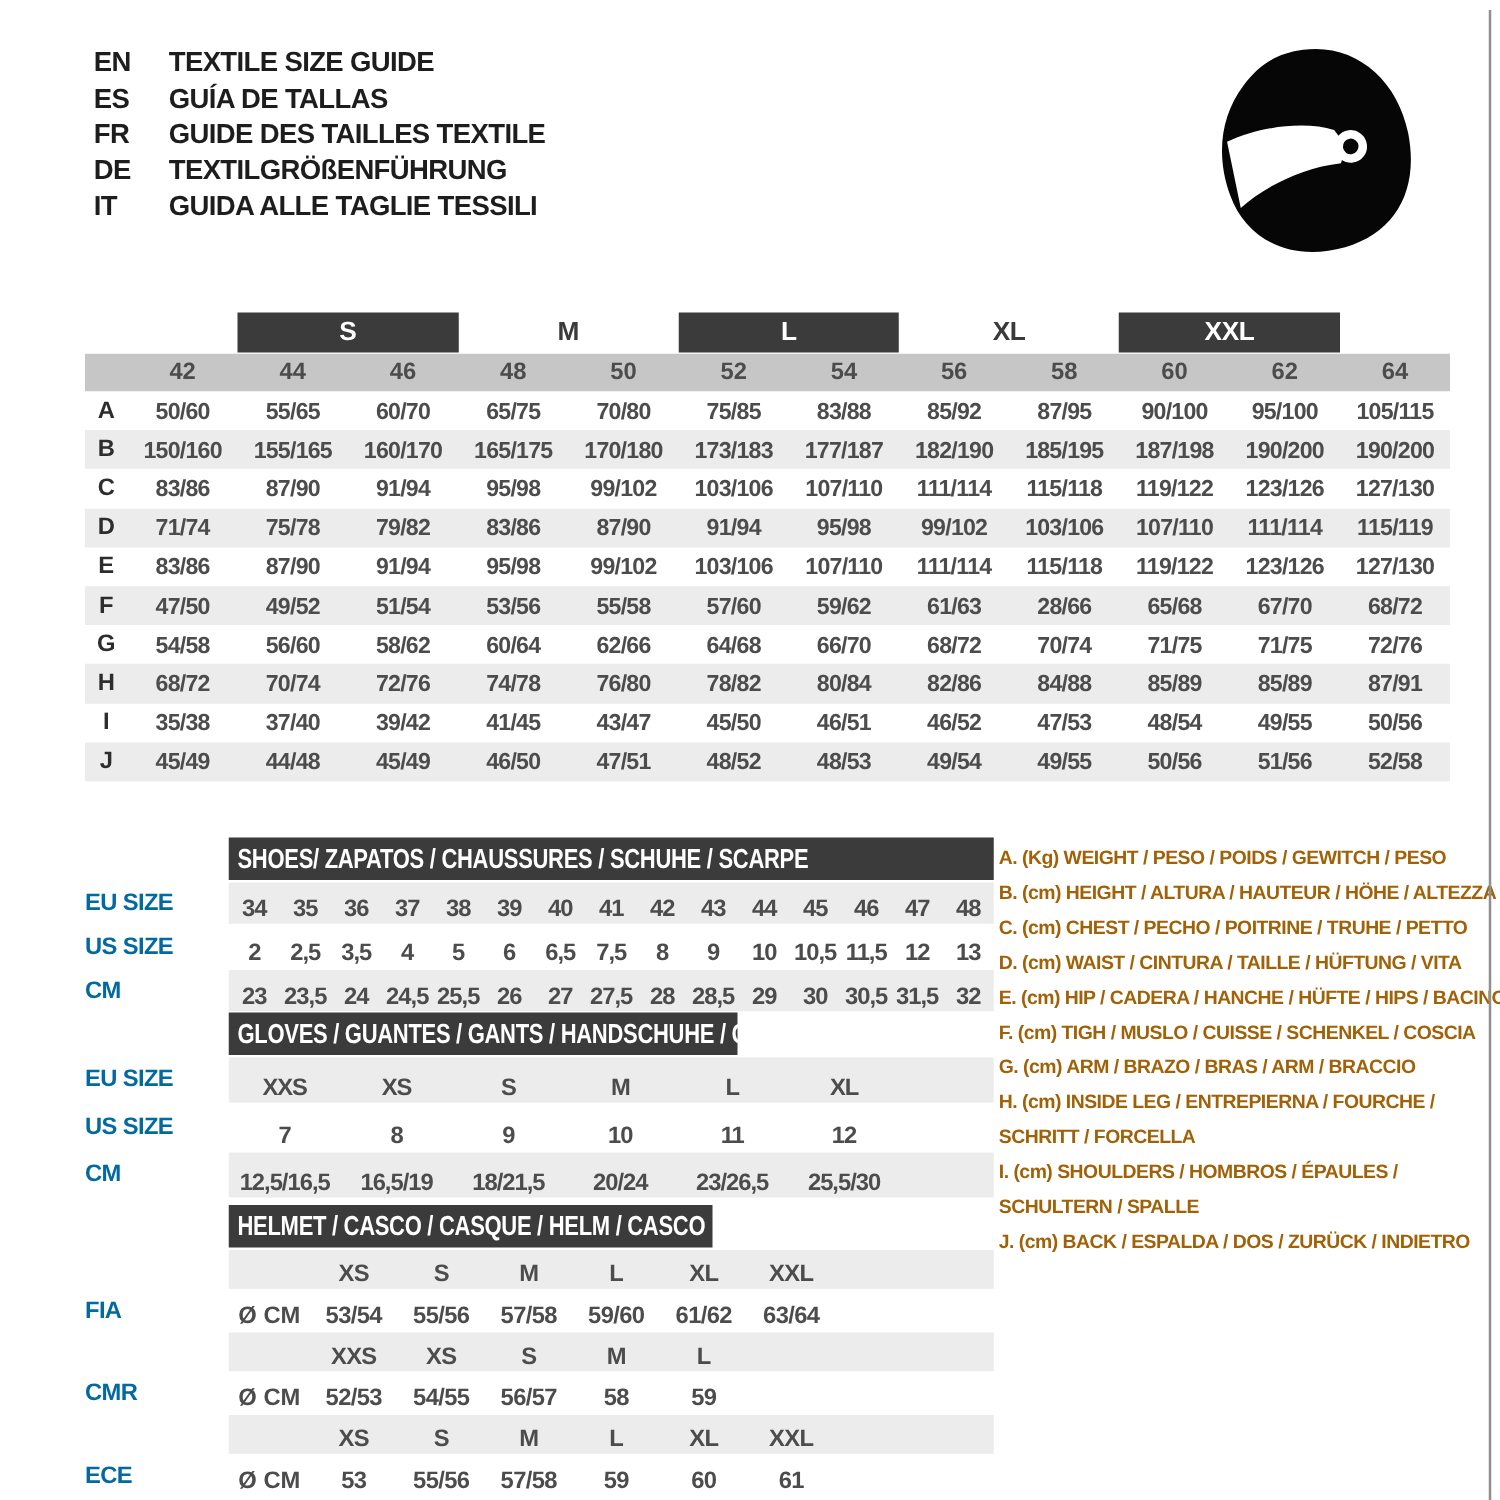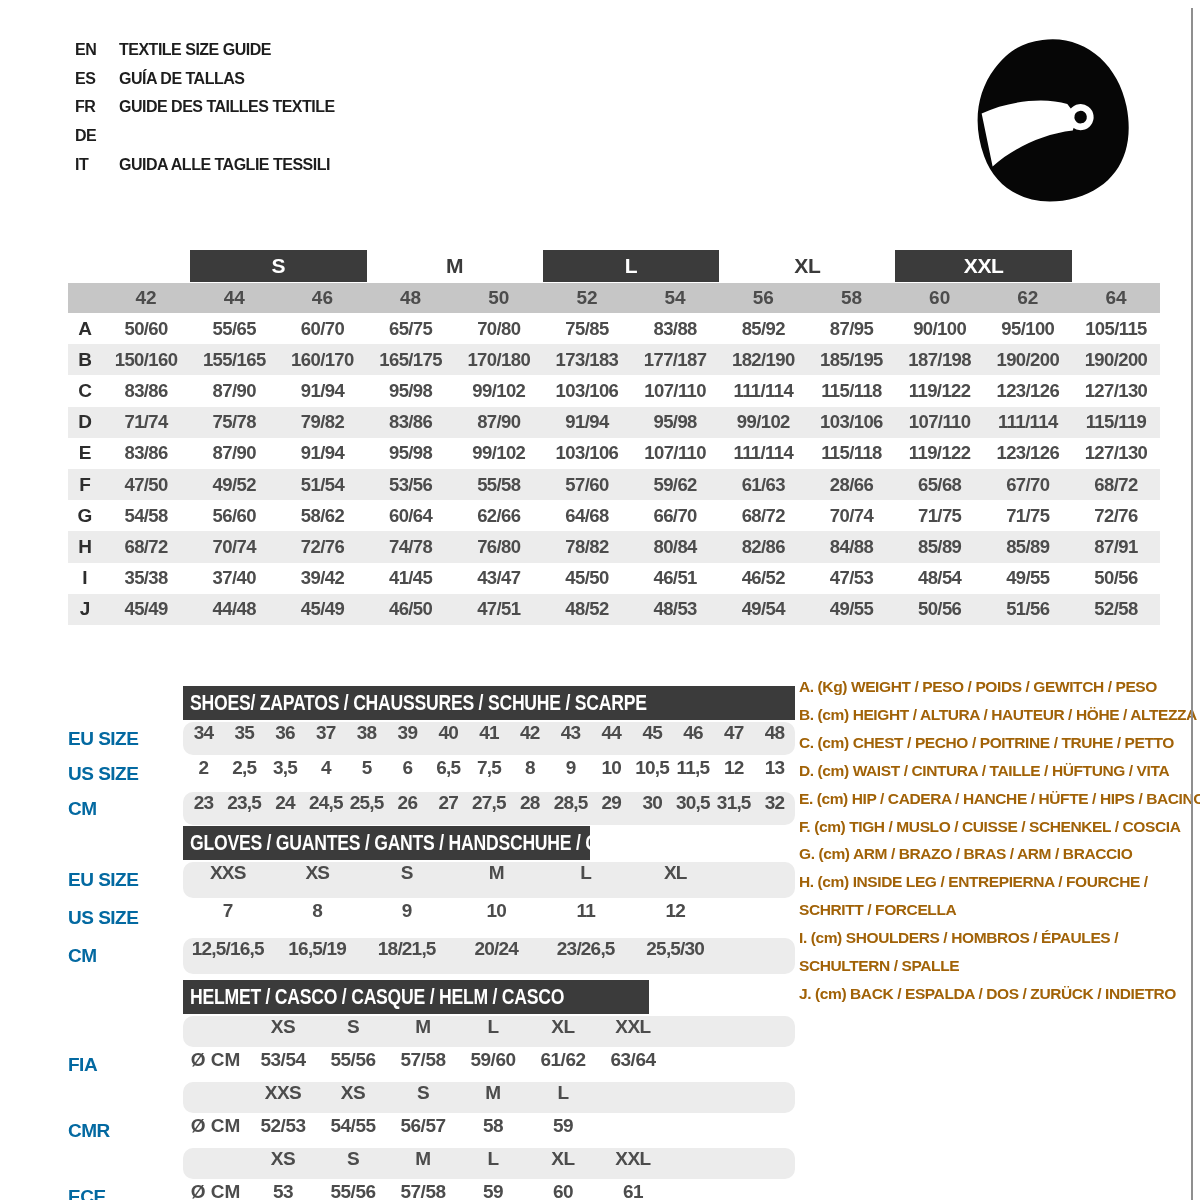--- a/index.html
+++ b/index.html
@@ -4,21 +4,21 @@
 <style>
   * { margin:0; padding:0; box-sizing:border-box; }
   body { background:#fff; }
   .page {
     position:relative; width:1200px; height:1200px; background:#ffffff;
     font-family:"Liberation Sans", sans-serif; font-weight:bold; color:#1d1d1d;
     overflow:hidden;
   }
   
   .lang-block { position:absolute; left:75px; top:36px; }
-  .lang-row { display:flex; height:28.6px; align-items:center; font-size:16px; letter-spacing:-0.5px; }
+  .lang-row { display:flex; height:28.6px; align-items:center; font-size:22px; letter-spacing:-0.5px;gap:16px; }
   .lang-code { width:44px; }
   
   .helmet-icon { position:absolute; left:966px; top:32px; width:174px; height:178px; }
   
   .main-table { position:absolute; left:68px; top:250px; width:1092px; }
   .size-header { display:flex; height:32px; }
   .sh-spacer { width:34px; }
   .sh-grid { flex:1; display:grid; grid-template-columns:repeat(12,1fr); }
   .grp { display:flex; align-items:center; justify-content:center; font-size:21px; color:#3b3b3b; letter-spacing:-0.3px; }
   .grp.dark { background:#3b3b3b; color:#ffffff; }
@@ -31,31 +31,31 @@
   .nb-spacer { width:34px; }
   .nb-cells { flex:1; display:flex; }
   .nb-cells span { flex:1; text-align:center; line-height:30px; font-size:19px; color:#4c4c4c; }
   .trow { display:flex; height:31.2px; align-items:center; }
   .trow.stripe { background:#ececec; }
   .rletter { width:34px; text-align:center; font-size:19px; color:#2d2d2d; }
   .vals { flex:1; display:flex; }
   .vals span { flex:1; text-align:center; font-size:18.5px; color:#4c4c4c; letter-spacing:-0.6px; white-space:nowrap; }
   
   .sub { position:absolute; left:68px; width:727px; }
-  .sub .bar { margin-left:115px; height:34px; background:#3b3b3b; color:#fff; line-height:34px; padding-left:7px;margin-top:16px; }
+  .sub .bar { margin-left:115px; height:34px; background:#3b3b3b; color:#fff; line-height:34px; padding-left:7px; }
   .bar-text { display:inline-block; font-size:22px; letter-spacing:-0.3px; transform:scaleX(0.8); transform-origin:left center; white-space:nowrap; }
   .shoes .bar { width:612px; }
   .gloves .bar { width:407px; }
-  .helm-t .bar { width:466px; }
+  .helm-t .bar { width:387px; }
   .srow { display:flex; margin-top:2px; }
   .shoes .srow { height:33px; }
   .gloves .srow { height:36px; }
   .helm-t .srow { height:31px; }
   .slabel { width:115px; display:flex; align-items:center; font-size:19px; color:#0369a1; letter-spacing:-0.5px; }
-  .sband { flex:1; display:flex; align-items:flex-start;border-radius:10px; }
+  .sband { flex:1; display:flex; align-items:flex-end; }
   .sband.gray { background:#ececec; }
   .scells { flex:1; display:flex; }
   .scells span { flex:1; text-align:center; font-size:19px; color:#4c4c4c; letter-spacing:-0.8px; white-space:nowrap; }
   .gcells { width:537px; display:flex; }
   .gcells span { flex:1; text-align:center; font-size:19px; color:#4c4c4c; letter-spacing:-0.8px; white-space:nowrap; }
   .diam { width:65px; text-align:center; font-size:19px; color:#4c4c4c; }
   .hcells { display:flex; }
   .hcells span { width:70px; text-align:center; font-size:19px; color:#4c4c4c; letter-spacing:-0.5px; white-space:nowrap; }
   
   .legend { position:absolute; left:799px; top:673px; width:394px; }
@@ -76,20 +76,21 @@
     <div class="lang-row">
       <span class="lang-code">ES</span>
       <span class="lang-label">GUÍA DE TALLAS</span>
     </div>
     <div class="lang-row">
       <span class="lang-code">FR</span>
       <span class="lang-label">GUIDE DES TAILLES TEXTILE</span>
     </div>
     <div class="lang-row">
       <span class="lang-code">DE</span>
+      <span class="lang-label">TEXTILGRÖßENFÜHRUNG</span>
     </div>
     <div class="lang-row">
       <span class="lang-code">IT</span>
       <span class="lang-label">GUIDA ALLE TAGLIE TESSILI</span>
     </div>
   </div>
 
   <svg class="helmet-icon" viewBox="0 0 200 200" aria-hidden="true">
     <g transform="rotate(-8 100 100)">
       <path d="M101,6 C148,6 183,44 186,95 C189,147 163,184 114,191 C63,198 25,172 16,129 C8,92 17,56 42,31 C61,12 78,6 101,6 Z" fill="#060606"></path>

